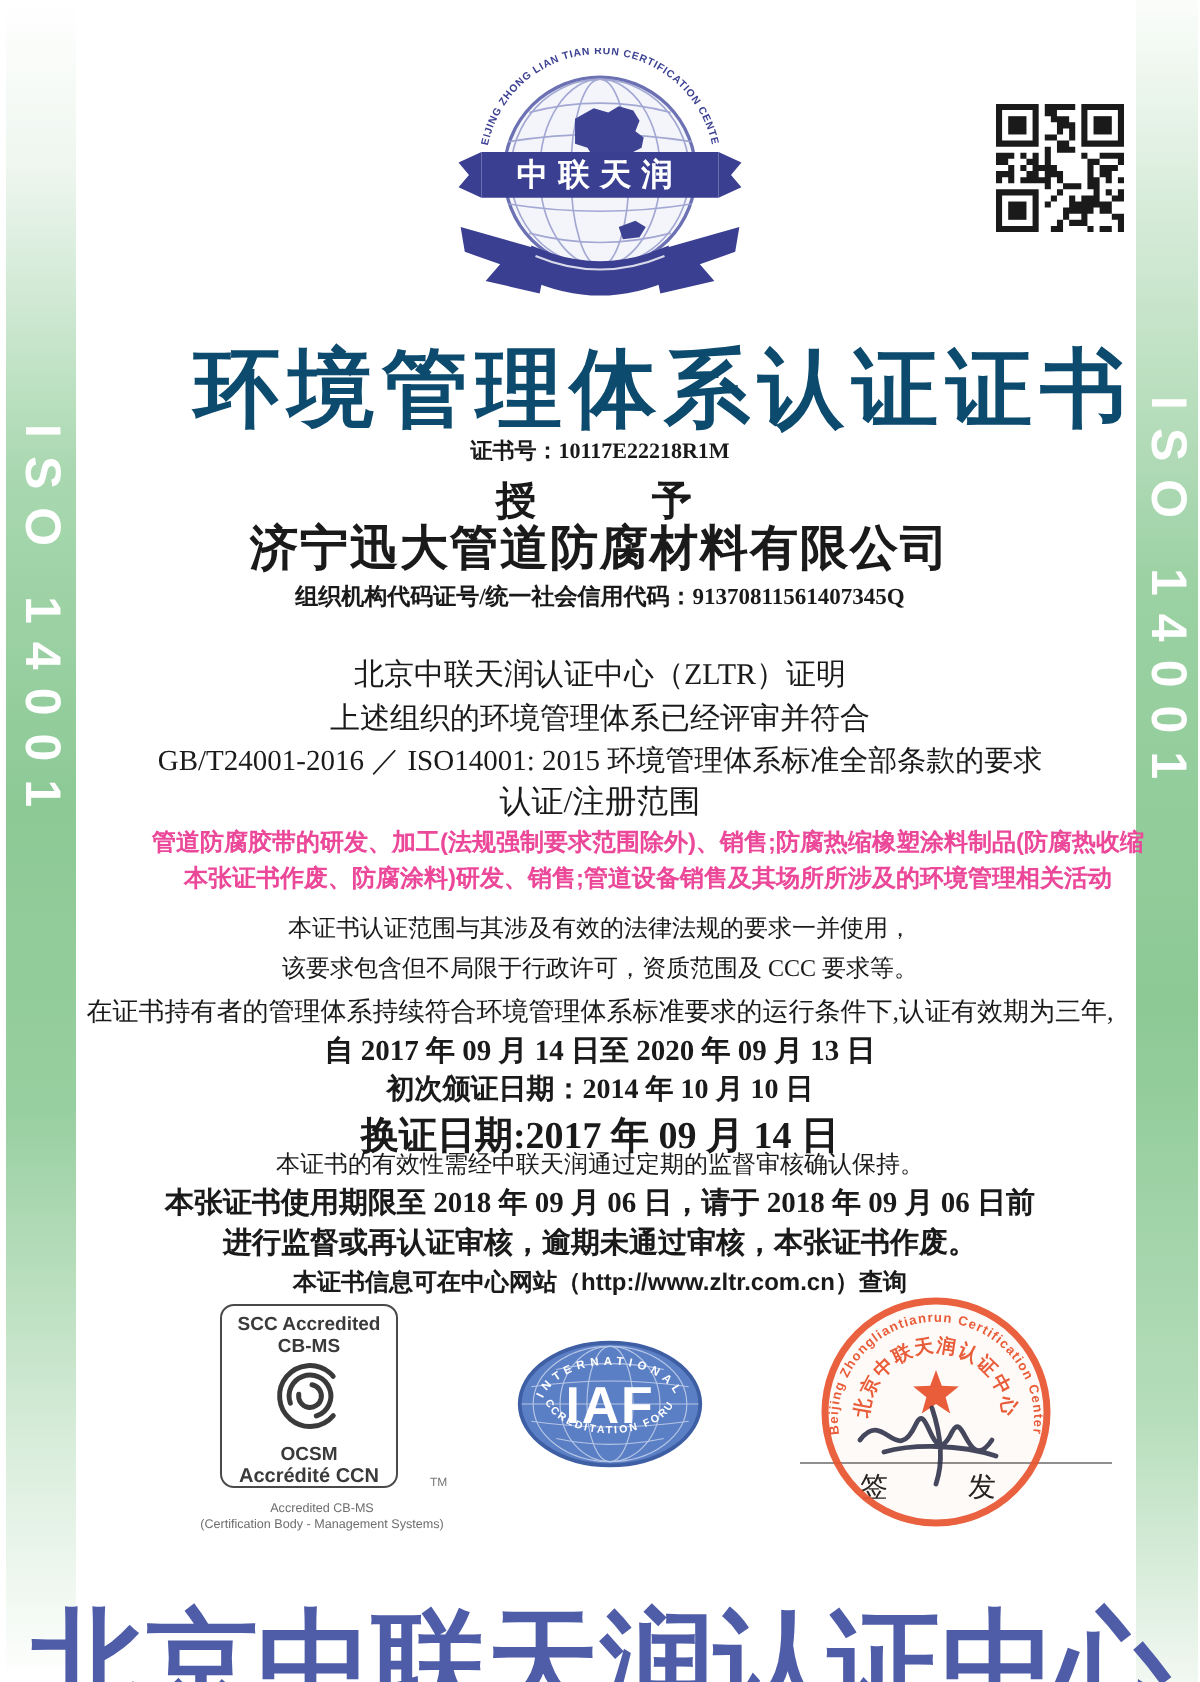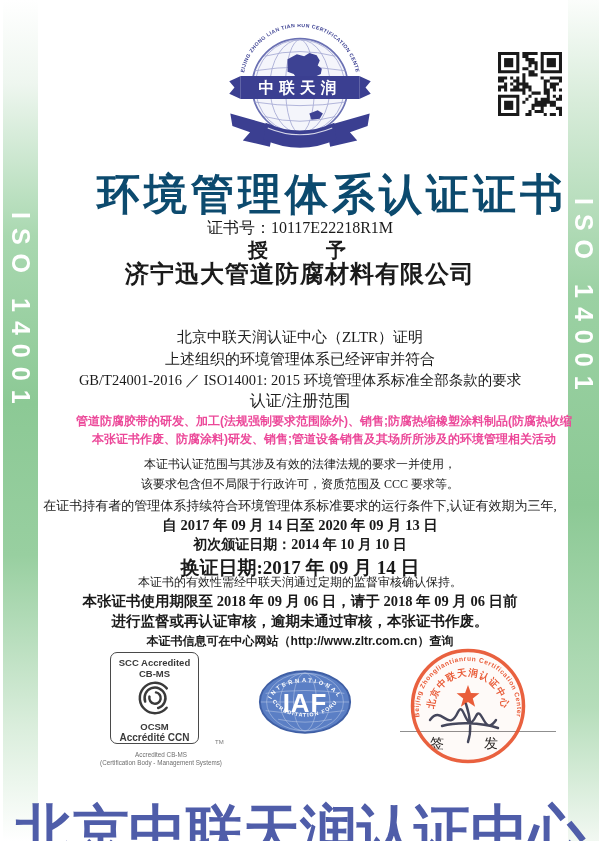--- a/index.html
+++ b/index.html
@@ -13,21 +13,21 @@
     background:linear-gradient(180deg,#fbfdfb 0%,#d8ecda 12%,#9bd1a3 35%,#8cc995 60%,#b5ddba 84%,#f2f8f2 100%);}
   .strip-label{position:absolute;left:50%;transform:translateX(-50%);
     writing-mode:vertical-lr;text-orientation:mixed;white-space:nowrap;
     font-family:"Liberation Sans","DejaVu Sans",sans-serif;font-weight:bold;
     font-size:25px;letter-spacing:9px;color:#ffffff;}
   .strip-left .strip-label{top:212px;}
   .strip-right .strip-label{top:198px;}
   
   .row{position:absolute;left:0;width:600px;text-align:center;white-space:nowrap;}
   .title{top:166px;font-size:43px;font-weight:bold;letter-spacing:4px;color:#0c4a6e;margin-left:32px;}
-  .certno{top:218px;font-size:16px;font-weight:normal;}
+  .certno{top:218px;font-size:11px;font-weight:bold;}
   .award{top:237px;font-size:20px;font-weight:bold;letter-spacing:6px;}
   .company{top:258px;font-size:24px;font-weight:bold;letter-spacing:1px;}
   .orgcode{top:291px;font-size:11.5px;font-weight:bold;}
   .addr{top:305px;font-size:11.5px;font-weight:bold;}
   .stmt0{top:328px;font-size:15px;}
   .stmt1{top:350px;font-size:15px;}
   .stmt2{top:371px;font-size:14.5px;}
   .stmt3{top:391px;font-size:16px;}
   .scope{font-family:"Liberation Sans","DejaVu Sans",sans-serif;font-weight:bold;font-size:12px;color:#ec4899;margin-left:24px;}
   .scope0{top:413px;}
@@ -129,20 +129,21 @@
       <path d="M0,42h21v21h-21z M3,45v15h15v-15z"></path>
         <rect x="6" y="48" width="9" height="9"></rect>
       <path id="qr-modules" d="M24,0h3v3h-3zM27,0h3v3h-3zM30,0h3v3h-3zM33,0h3v3h-3zM36,0h3v3h-3zM24,3h3v3h-3zM27,3h3v3h-3zM27,6h3v3h-3zM30,6h3v3h-3zM33,6h3v3h-3zM30,9h3v3h-3zM33,9h3v3h-3zM36,9h3v3h-3zM30,12h3v3h-3zM36,12h3v3h-3zM24,15h3v3h-3zM27,15h3v3h-3zM36,15h3v3h-3zM30,18h3v3h-3zM33,18h3v3h-3zM24,21h3v3h-3zM30,21h3v3h-3zM33,21h3v3h-3zM36,21h3v3h-3zM0,24h3v3h-3zM3,24h3v3h-3zM6,24h3v3h-3zM12,24h3v3h-3zM18,24h3v3h-3zM24,24h3v3h-3zM42,24h3v3h-3zM51,24h3v3h-3zM54,24h3v3h-3zM57,24h3v3h-3zM60,24h3v3h-3zM0,27h3v3h-3zM3,27h3v3h-3zM15,27h3v3h-3zM18,27h3v3h-3zM24,27h3v3h-3zM45,27h3v3h-3zM48,27h3v3h-3zM60,27h3v3h-3zM6,30h3v3h-3zM12,30h3v3h-3zM18,30h3v3h-3zM21,30h3v3h-3zM24,30h3v3h-3zM27,30h3v3h-3zM45,30h3v3h-3zM51,30h3v3h-3zM54,30h3v3h-3zM57,30h3v3h-3zM0,33h3v3h-3zM3,33h3v3h-3zM6,33h3v3h-3zM15,33h3v3h-3zM18,33h3v3h-3zM24,33h3v3h-3zM27,33h3v3h-3zM30,33h3v3h-3zM45,33h3v3h-3zM51,33h3v3h-3zM54,33h3v3h-3zM0,36h3v3h-3zM6,36h3v3h-3zM12,36h3v3h-3zM15,36h3v3h-3zM18,36h3v3h-3zM21,36h3v3h-3zM24,36h3v3h-3zM30,36h3v3h-3zM45,36h3v3h-3zM48,36h3v3h-3zM54,36h3v3h-3zM60,36h3v3h-3zM24,39h3v3h-3zM33,39h3v3h-3zM36,39h3v3h-3zM39,39h3v3h-3zM45,39h3v3h-3zM48,39h3v3h-3zM30,42h3v3h-3zM48,42h3v3h-3zM54,42h3v3h-3zM60,42h3v3h-3zM27,45h3v3h-3zM36,45h3v3h-3zM42,45h3v3h-3zM45,45h3v3h-3zM48,45h3v3h-3zM57,45h3v3h-3zM60,45h3v3h-3zM24,48h3v3h-3zM36,48h3v3h-3zM39,48h3v3h-3zM42,48h3v3h-3zM45,48h3v3h-3zM48,48h3v3h-3zM51,48h3v3h-3zM54,48h3v3h-3zM33,51h3v3h-3zM36,51h3v3h-3zM39,51h3v3h-3zM42,51h3v3h-3zM45,51h3v3h-3zM51,51h3v3h-3zM54,51h3v3h-3zM33,54h3v3h-3zM42,54h3v3h-3zM57,54h3v3h-3zM60,54h3v3h-3zM30,57h3v3h-3zM36,57h3v3h-3zM39,57h3v3h-3zM42,57h3v3h-3zM60,57h3v3h-3zM27,60h3v3h-3zM30,60h3v3h-3zM45,60h3v3h-3zM51,60h3v3h-3zM54,60h3v3h-3zM60,60h3v3h-3z"></path>
     </g>
   </svg>
 
   <div class="row title">环境管理体系认证证书</div>
   <div class="row certno"><span>证书号：</span><span>10117E22218R1M</span></div>
   <div class="row award">授　　予</div>
   <div class="row company">济宁迅大管道防腐材料有限公司</div>
+  <div class="row orgcode">组织机构代码证号/统一社会信用代码：91370811561407345Q</div>
 
   <div class="row stmt0">北京中联天润认证中心（ZLTR）证明</div>
   <div class="row stmt1">上述组织的环境管理体系已经评审并符合</div>
   <div class="row stmt2">GB/T24001-2016 ／ ISO14001: 2015 环境管理体系标准全部条款的要求</div>
   <div class="row stmt3">认证/注册范围</div>
 
   <div class="row scope scope0">管道防腐胶带的研发、加工(法规强制要求范围除外)、销售;防腐热缩橡塑涂料制品(防腐热收缩</div>
   <div class="row scope scope1">本张证书作废、防腐涂料)研发、销售;管道设备销售及其场所所涉及的环境管理相关活动</div>
 
   <div class="row t-norm t0">本证书认证范围与其涉及有效的法律法规的要求一并使用，</div>

